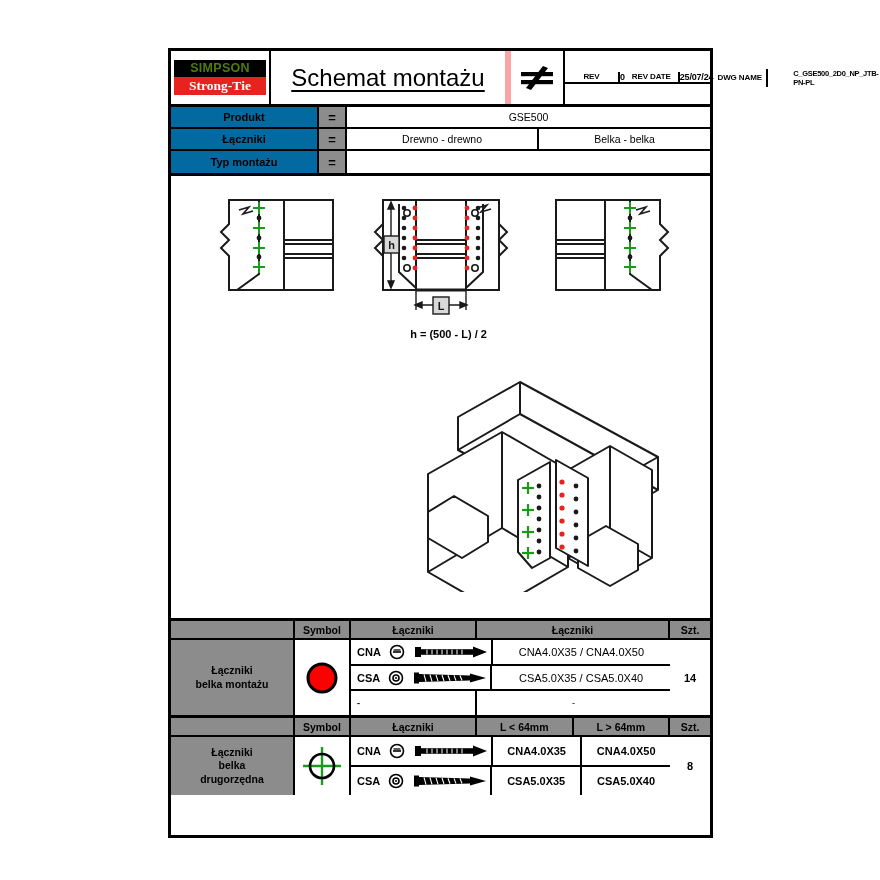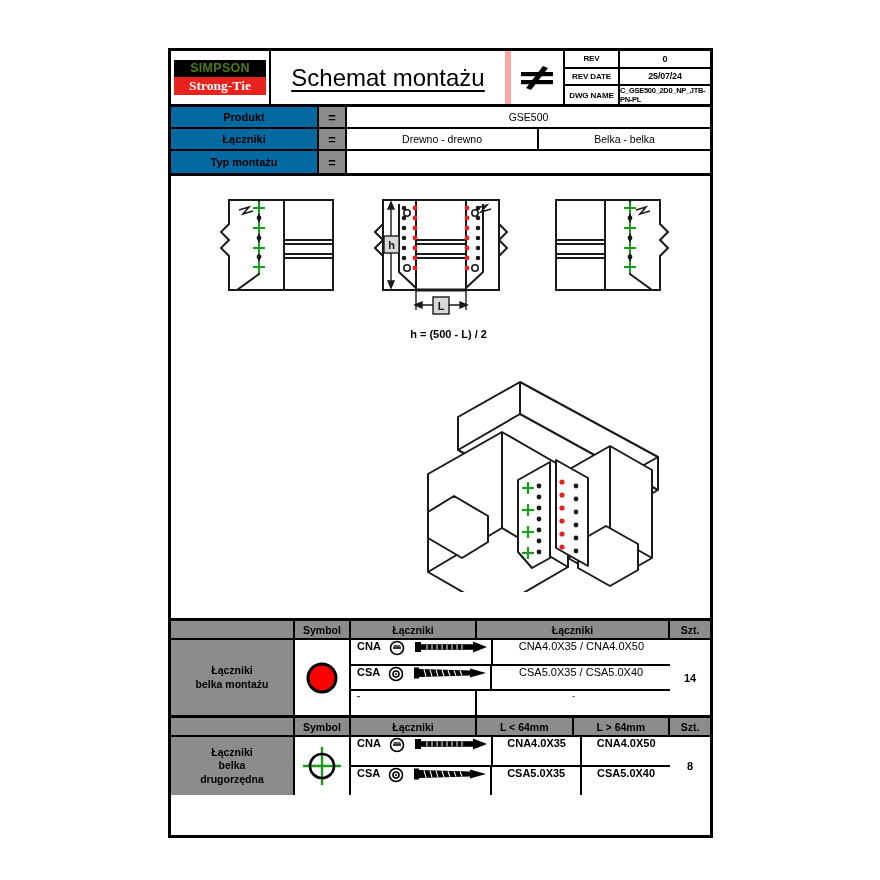--- a/index.html
+++ b/index.html
@@ -85,29 +85,30 @@
     box-sizing: border-box;
     display: flex;
     align-items: center;
     justify-content: center;
   }
   .rev-cell {
     width: 145px;
     flex: 0 0 145px;
     box-sizing: border-box;
     display: flex;
-    flex-direction: column;
+    flex-direction: row;
+    align-items: center;
   }
   .rev-row {
     display: flex;
     flex: 1 1 0;
     border-bottom: 2px solid #000;
     box-sizing: border-box;
   }
-  .rev-row:last-child { border-bottom: none; }
+  .rev-row:last-child { border-bottom: none; gap: 25px; }
   .rev-key {
     flex: 0 0 55px;
     border-right: 2px solid #000;
     box-sizing: border-box;
     font-size: 8px;
     font-weight: bold;
     display: flex;
     align-items: center;
     justify-content: center;
     letter-spacing: -.1px;
@@ -221,20 +222,21 @@
     line-height: 1.25;
   }
   .cell-symbol { background: #fff; }
   .rows-wrap { flex: 1 1 auto; display: flex; flex-direction: column; }
   .frow { display: flex; flex: 1 1 0; border-bottom: 2px solid #000; box-sizing: border-box; }
   .frow:last-child { border-bottom: none; }
   .frow > div {
     border-right: 2px solid #000;
     box-sizing: border-box;
     display: flex;
+    align-items: center;
   }
   .frow > div:last-child { border-right: none; }
   .code-cell {
     flex: 0 0 126px;
     padding-left: 6px;
     gap: 8px;
     font-size: 11px;
     font-weight: bold;
   }
   .spec-cell {

